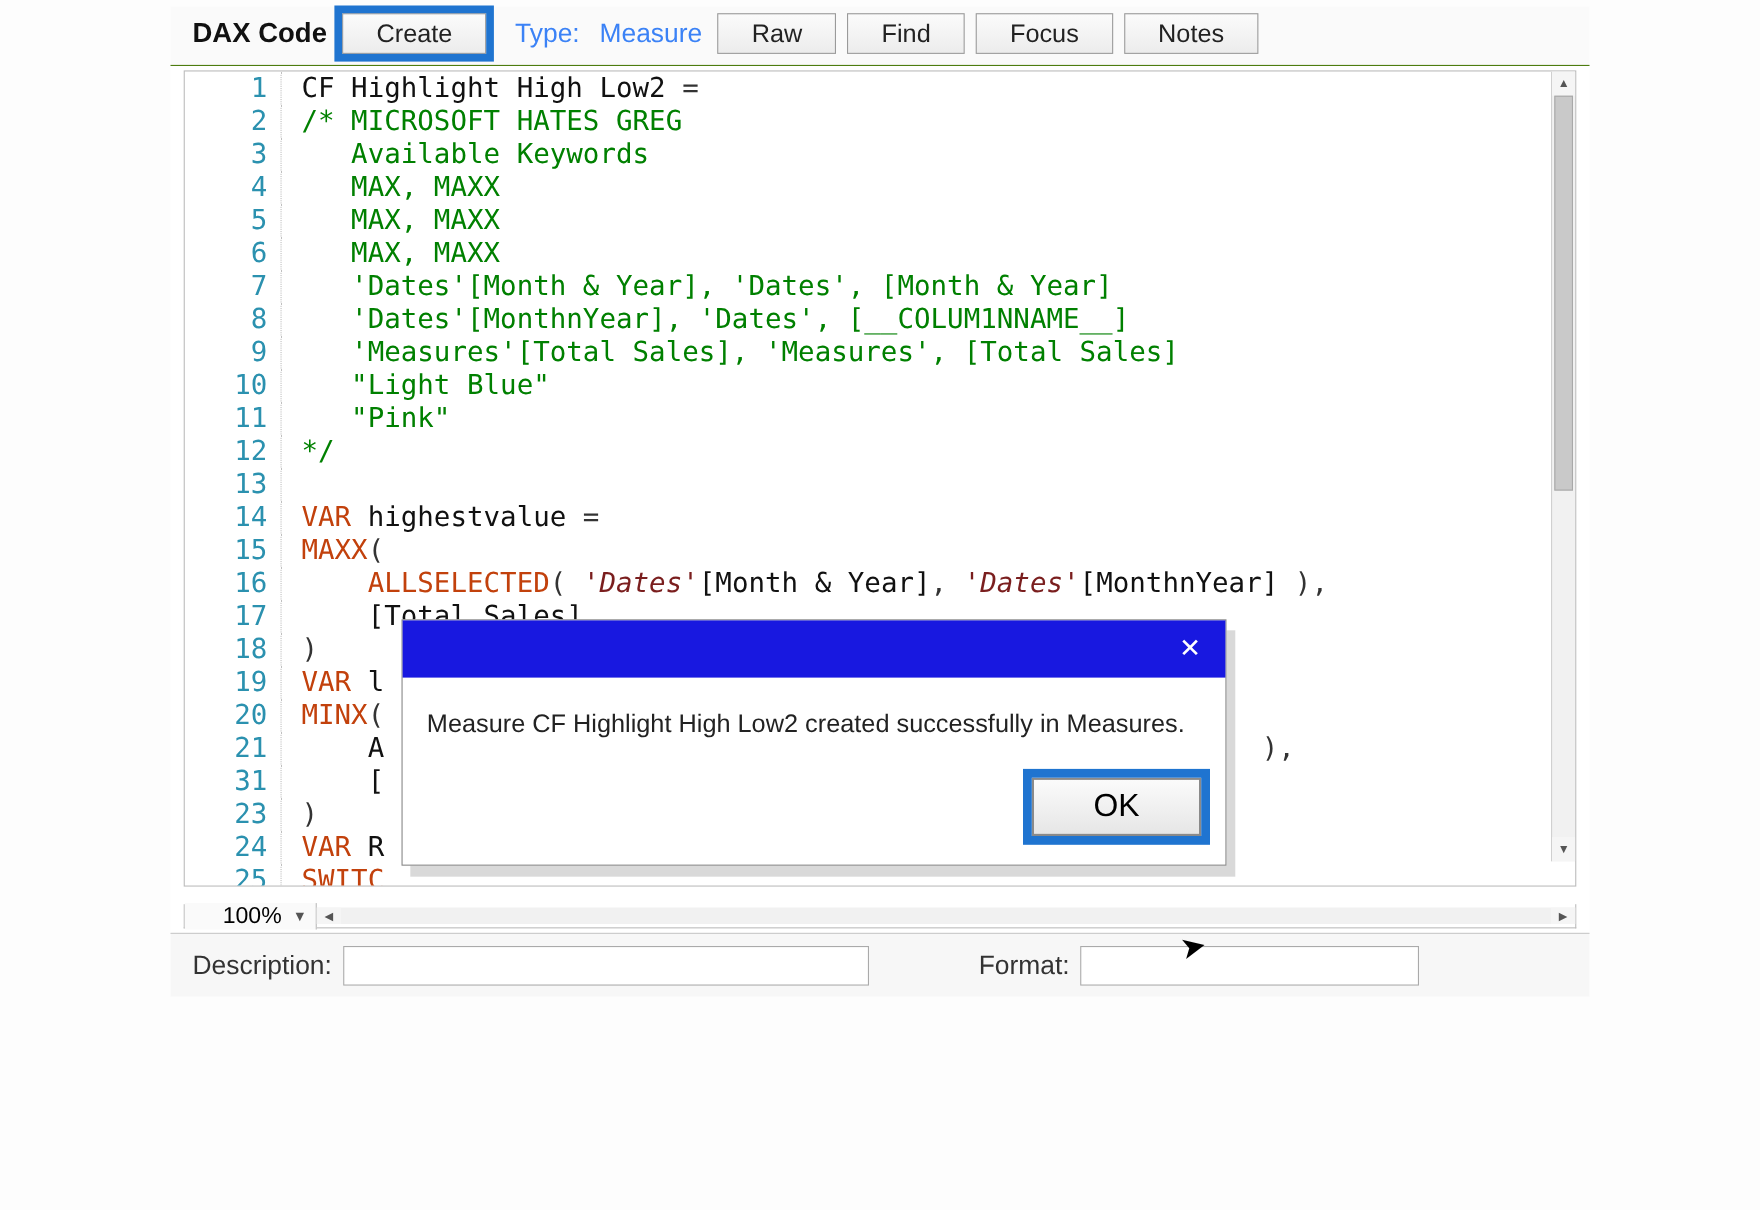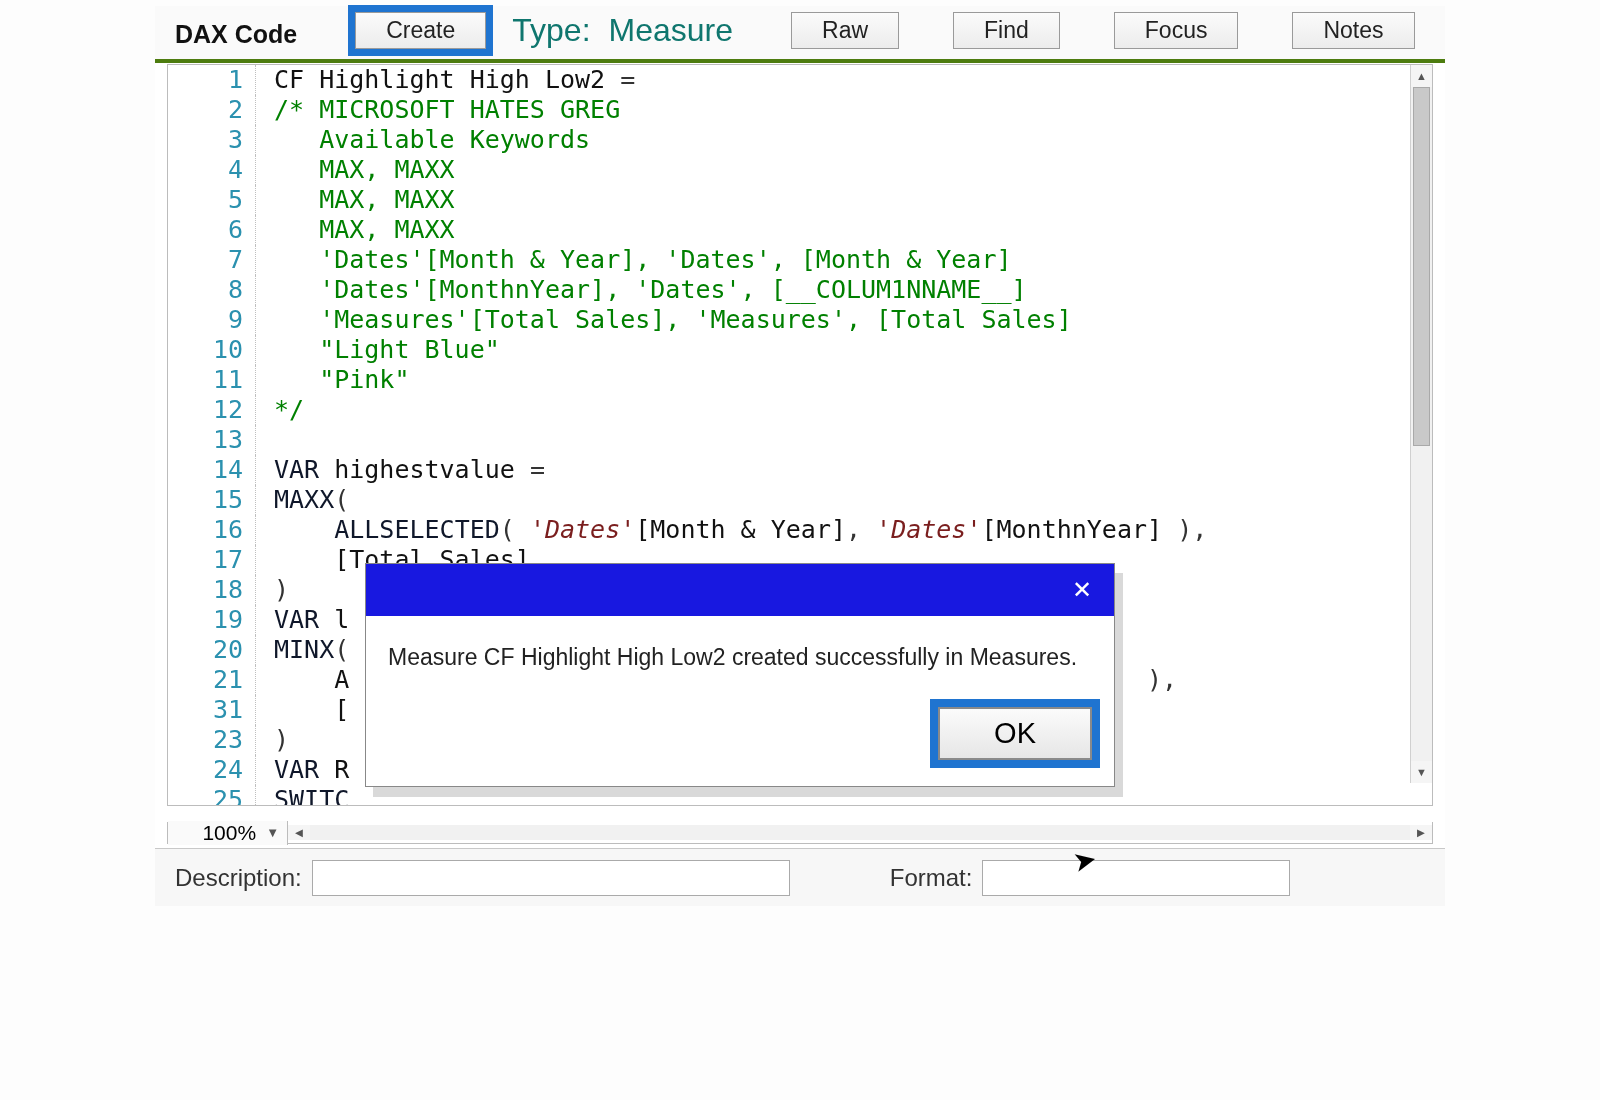--- a/index.html
+++ b/index.html
@@ -3,37 +3,36 @@
 <meta charset="utf-8">
 <style>
   * { box-sizing: border-box; margin: 0; padding: 0; }
   html, body { width: 1600px; height: 1100px; font-family: "Segoe UI", Arial, sans-serif; background: #fdfdfd; overflow: hidden; }
 
   .wrap { width: 1600px; height: 1100px; display: flex; justify-content: center; align-items: flex-start; padding-top: 6px; }
   .shot { width: 1290px; height: 900px; background: #fff; position: relative; }
 
   
   .toolbar {
-    display: flex; align-items: flex-end; gap: 10px;
+    display: flex; align-items: center; gap: 10px;
     padding: 6px 12px 10px 20px;
     width: 100%;
     background: #fafafa;
-    border-bottom: 4px solid #4d7c0f;
+    border-bottom: 1px solid #4d7c0f;
   }
   .tlabel { font-weight: 800; font-size: 25px; color: #111; margin-right: 4px; }
   .tbutton {
     font-size: 23px; color: #222;
     background: linear-gradient(#fbfbfb,#ececec);
     border: 1px solid #9a9a9a;
     padding: 4px 30px;
     cursor: pointer;
-    margin-left: 44px;
   }
   .highlight-blue { outline: 7px solid #1f74d0; }
-  .ttext { font-size: 32px; color: #0f766e; padding: 0 4px; }
+  .ttext { font-size: 24px; color: #3b82f6; padding: 0 4px; }
 
   
   .editor-frame {
     position: absolute; left: 12px; right: 12px; top: 58px; bottom: 100px;
     border: 1px solid #bcbcbc; background: #fff; overflow: hidden;
   }
   .editor {
     position: absolute; left: 0; top: 0; right: 22px; bottom: 0;
     font-family: Consolas, monospace;
     font-size: 25px; line-height: 30px;
@@ -41,21 +40,21 @@
   }
   .row { display: flex; }
   .gutter {
     width: 88px; text-align: right; padding-right: 12px;
     color: #2b91af; font-family: Consolas, monospace;
     user-select: none;
     border-right: 1px dotted #bfbfbf;
   }
   .code { padding-left: 18px; white-space: pre; color: #111; }
   .c-comment { color: #008000; }
-  .c-kw      { color: #0f172a; }
+  .c-kw      { color: #c2410c; }
   .c-str     { color: #7a1e1e; font-style: italic; }
   .c-op      { color: #333; }
 
   
   .vscroll {
     position: absolute; right: 0; top: 0; bottom: 22px; width: 22px;
     background: #f1f1f1; border-left: 1px solid #d0d0d0;
   }
   .vscroll .arrow {
     height: 22px; width: 100%; background: #f5f5f5;

